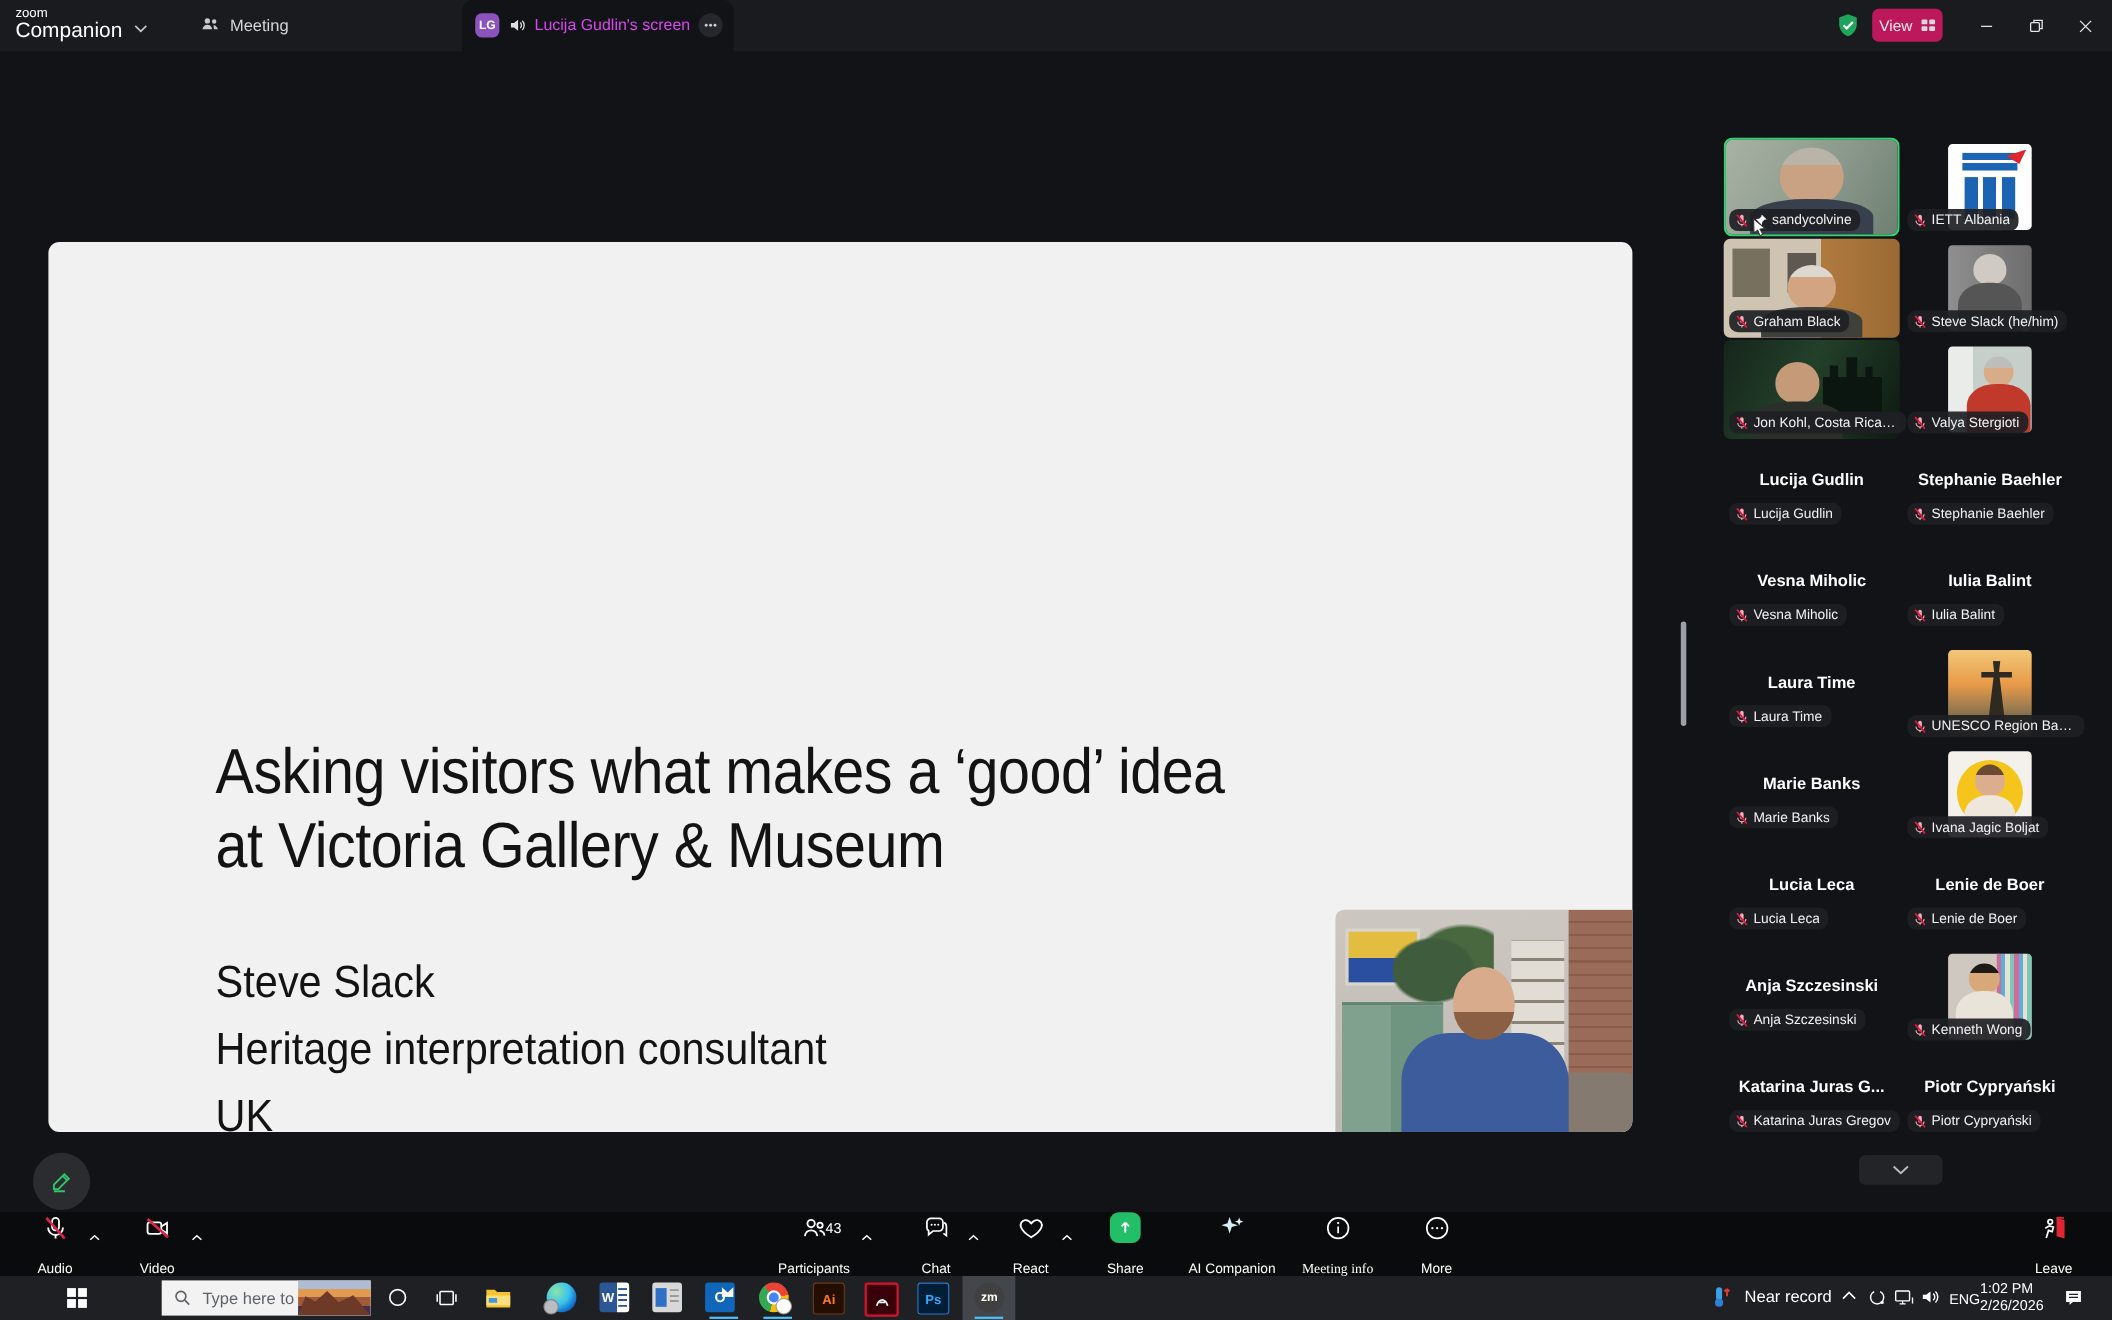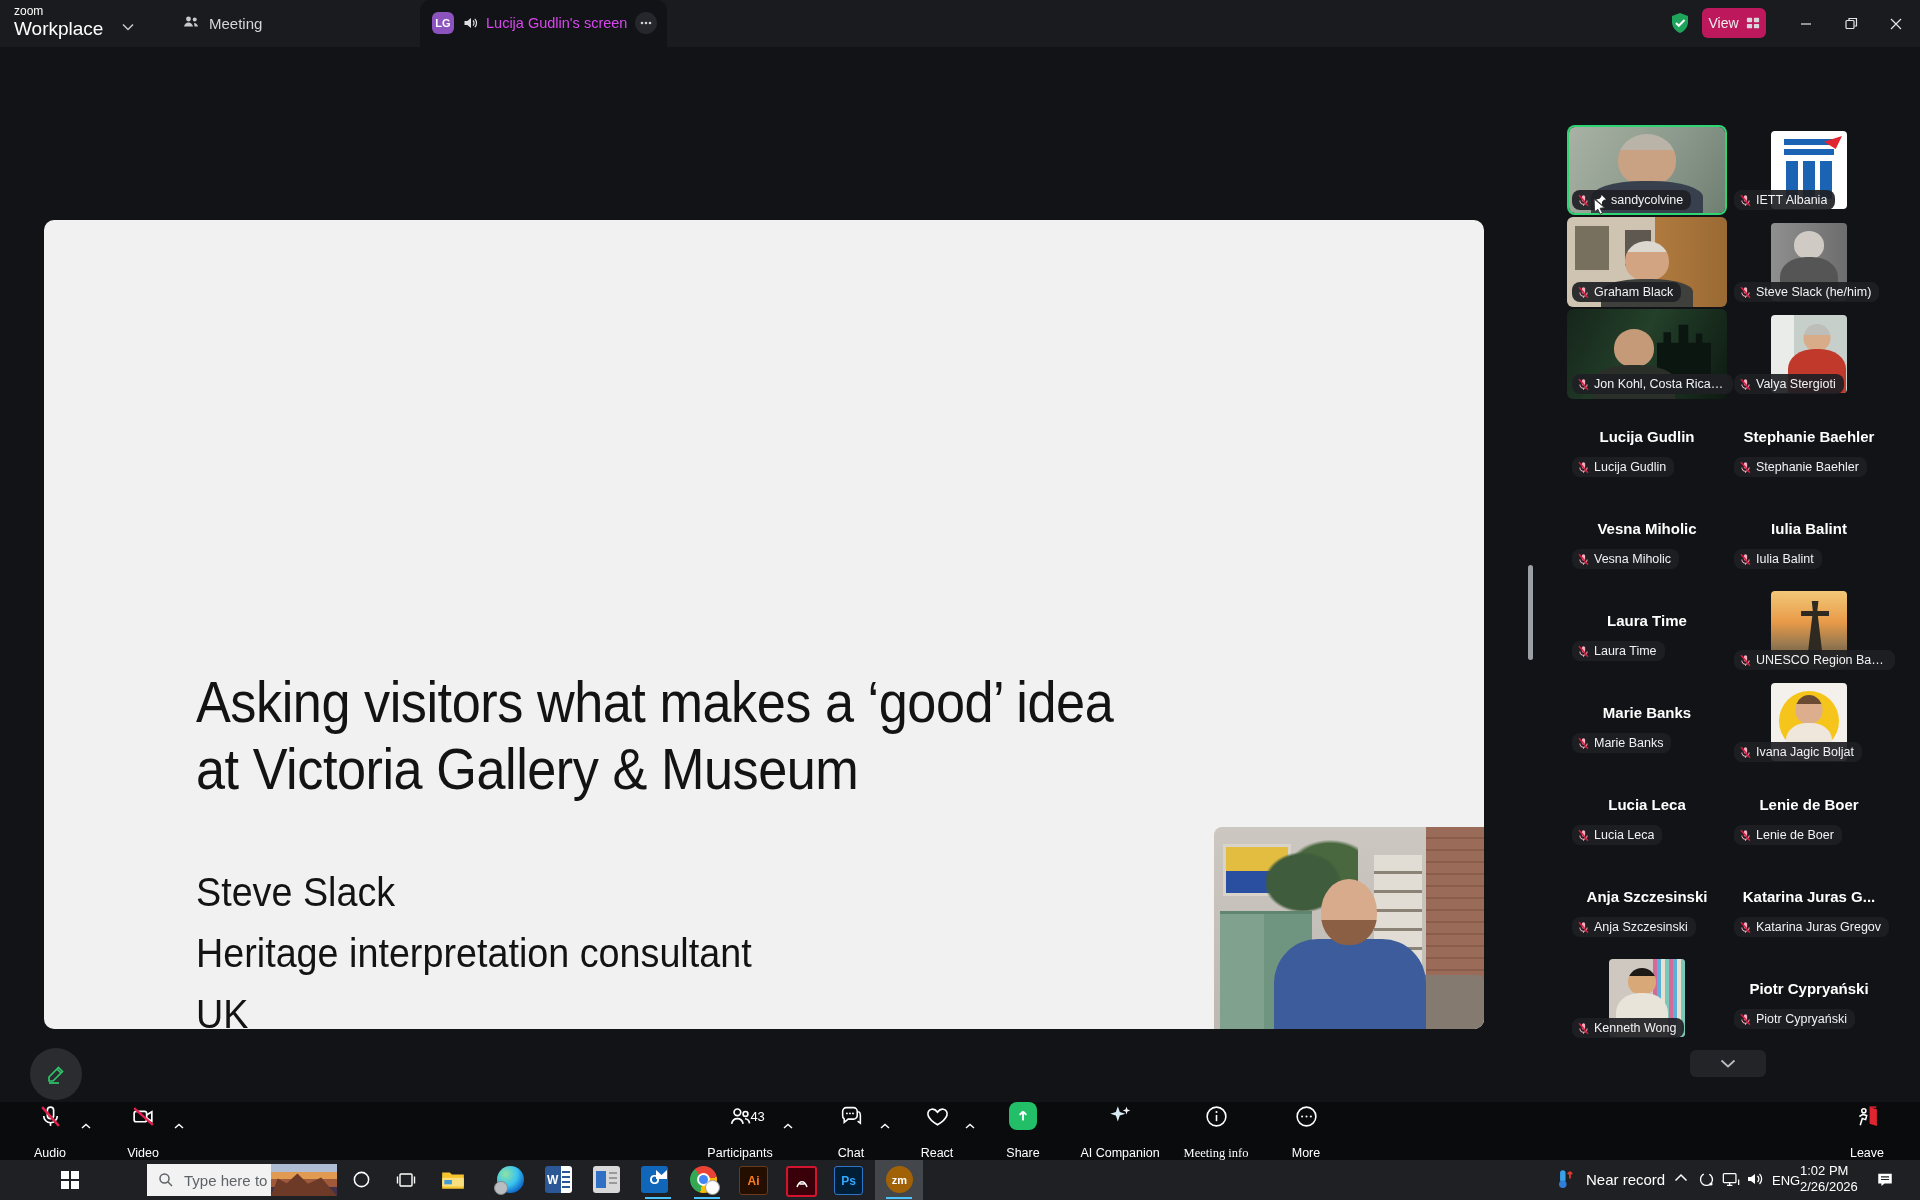--- a/index.html
+++ b/index.html
@@ -122,35 +122,35 @@
   .photosapp::after{content:'';position:absolute;right:3px;top:6px;width:8px;height:15px;background:repeating-linear-gradient(180deg,#9a9a9a 0 2px,transparent 2px 5px);}
   .outlook{background:#1066b8;color:#fff;font-size:13px;}
   .outlook::after{content:'';position:absolute;right:1px;top:4px;width:11px;height:9px;background:#fff;clip-path:polygon(0 0,100% 0,100% 100%,0 100%,0 0,50% 55%,100% 0);}
   .chrome{border-radius:50%;background:conic-gradient(from -40deg,#ea4335 0 120deg,#fbbc05 0 235deg,#34a853 0 360deg);}
   .chrome::before{content:'';position:absolute;left:7px;top:7px;width:13px;height:13px;border-radius:50%;background:#fff;}
   .chrome::after{content:'';position:absolute;left:9px;top:9px;width:9px;height:9px;border-radius:50%;background:#4285f4;}
   .chrome .badge{position:absolute;right:-3px;bottom:-2px;width:13px;height:13px;border-radius:50%;background:#fff;border:1px solid #999;}
   .ai-icon{background:#230e00;border:1px solid #6b3a1a;color:#ff7c1f;font-size:12px;}
   .acro{background:#3a000a;border:2px solid #d4142e;}
   .ps-icon{background:#001e36;border:1px solid #2e75c8;color:#31a8ff;font-size:12px;}
-  .zm-icon{border-radius:50%;background:#a16207;color:#fff;font-size:11px;}
+  .zm-icon{border-radius:50%;background:#404040;color:#fff;font-size:11px;}
   .zm-slot{position:absolute;left:875px;top:0;width:48px;height:40px;background:#43464b;}
   .runline{position:absolute;top:37px;height:2px;background:#4cc2ff;}
   .tray-txt{position:absolute;color:#fff;}
   .clock{position:absolute;left:1800px;top:3px;width:62px;color:#fff;font-size:13px;line-height:16px;text-align:left;}
 </style>
 </head>
 <body>
 
 <div id="app">
 
   <div class="titlebar">
     <div class="brand">
       <div class="b1">zoom</div>
-      <div class="b2">Workplace</div>
+      <div class="b2">Companion</div>
     </div>
     <span class="brand-chevron">
       <svg width="12" height="8" viewBox="0 0 12 8">
           <path d="M1 1.5l5 5 5-5" stroke="#c8c8cc" stroke-width="1.5" fill="none"></path>
         </svg>
     </span>
     <div class="mtg-tab">
       <span>
         <svg width="18" height="18" viewBox="0 0 18 18" fill="#c9cacd">
             <circle cx="6.5" cy="6" r="2.4"></circle>
@@ -495,48 +495,48 @@
         <svg class="mic" viewBox="0 0 16 16">
               <rect x="6" y="1.5" width="4" height="8" rx="2" fill="#f4aebd"></rect>
               <path d="M3.5 8a4.5 4.5 0 0 0 9 0" fill="none" stroke="#f4aebd" stroke-width="1.3"></path>
               <line x1="8" y1="12.5" x2="8" y2="14.5" stroke="#f4aebd" stroke-width="1.3"></line>
               <line x1="2.5" y1="1.5" x2="13.5" y2="14.5" stroke="#d81b41" stroke-width="2"></line>
             </svg>
 
         <span class="pill-name">Anja Szczesinski</span>
       </div>
     </div>
-        <div class="tile k-name">
-
-      <div class="center-name">Katarina Juras G...</div>
-      <div class="pill">
-        <svg class="mic" viewBox="0 0 16 16">
-              <rect x="6" y="1.5" width="4" height="8" rx="2" fill="#f4aebd"></rect>
-              <path d="M3.5 8a4.5 4.5 0 0 0 9 0" fill="none" stroke="#f4aebd" stroke-width="1.3"></path>
-              <line x1="8" y1="12.5" x2="8" y2="14.5" stroke="#f4aebd" stroke-width="1.3"></line>
-              <line x1="2.5" y1="1.5" x2="13.5" y2="14.5" stroke="#d81b41" stroke-width="2"></line>
-            </svg>
-
-        <span class="pill-name">Katarina Juras Gregov</span>
-      </div>
-    </div>
         <div class="tile k-avatar v-kenneth">
       <div class="scene">
             <i class="p"></i>
           </div>
 
       <div class="pill">
         <svg class="mic" viewBox="0 0 16 16">
               <rect x="6" y="1.5" width="4" height="8" rx="2" fill="#f4aebd"></rect>
               <path d="M3.5 8a4.5 4.5 0 0 0 9 0" fill="none" stroke="#f4aebd" stroke-width="1.3"></path>
               <line x1="8" y1="12.5" x2="8" y2="14.5" stroke="#f4aebd" stroke-width="1.3"></line>
               <line x1="2.5" y1="1.5" x2="13.5" y2="14.5" stroke="#d81b41" stroke-width="2"></line>
             </svg>
 
         <span class="pill-name">Kenneth Wong</span>
+      </div>
+    </div>
+        <div class="tile k-name">
+
+      <div class="center-name">Katarina Juras G...</div>
+      <div class="pill">
+        <svg class="mic" viewBox="0 0 16 16">
+              <rect x="6" y="1.5" width="4" height="8" rx="2" fill="#f4aebd"></rect>
+              <path d="M3.5 8a4.5 4.5 0 0 0 9 0" fill="none" stroke="#f4aebd" stroke-width="1.3"></path>
+              <line x1="8" y1="12.5" x2="8" y2="14.5" stroke="#f4aebd" stroke-width="1.3"></line>
+              <line x1="2.5" y1="1.5" x2="13.5" y2="14.5" stroke="#d81b41" stroke-width="2"></line>
+            </svg>
+
+        <span class="pill-name">Katarina Juras Gregov</span>
       </div>
     </div>
         <div class="tile k-name">
 
       <div class="center-name">Piotr Cypryański</div>
       <div class="pill">
         <svg class="mic" viewBox="0 0 16 16">
               <rect x="6" y="1.5" width="4" height="8" rx="2" fill="#f4aebd"></rect>
               <path d="M3.5 8a4.5 4.5 0 0 0 9 0" fill="none" stroke="#f4aebd" stroke-width="1.3"></path>
               <line x1="8" y1="12.5" x2="8" y2="14.5" stroke="#f4aebd" stroke-width="1.3"></line>

